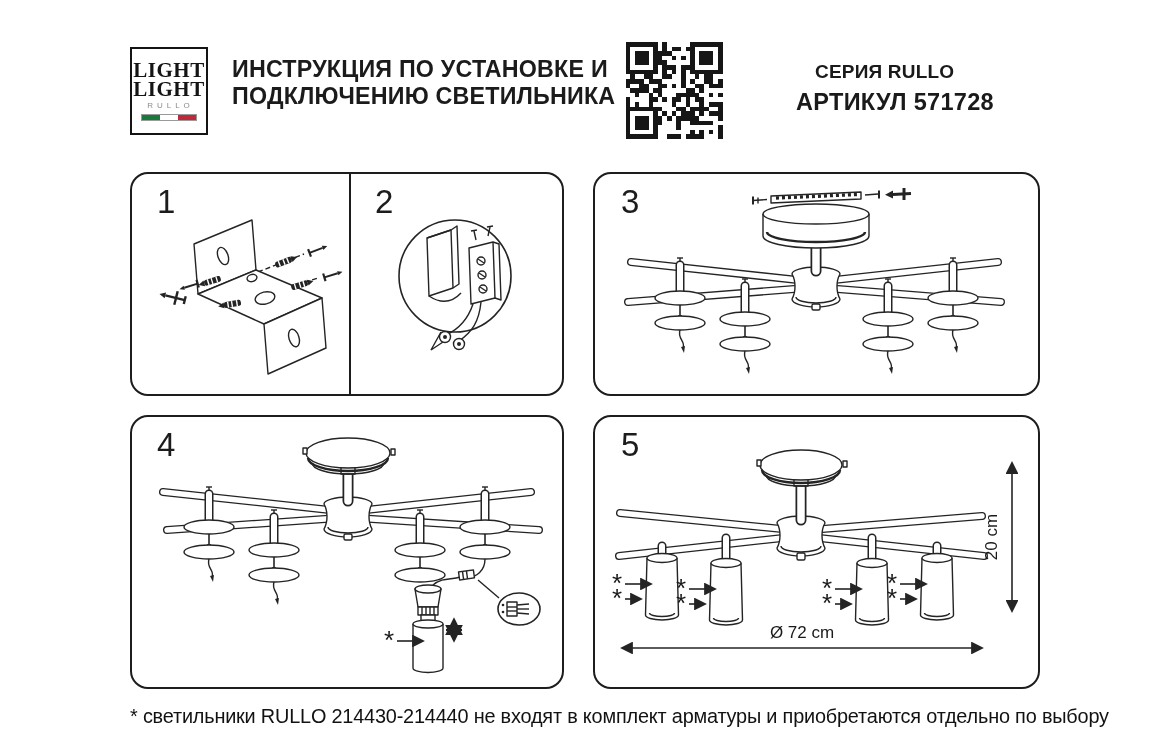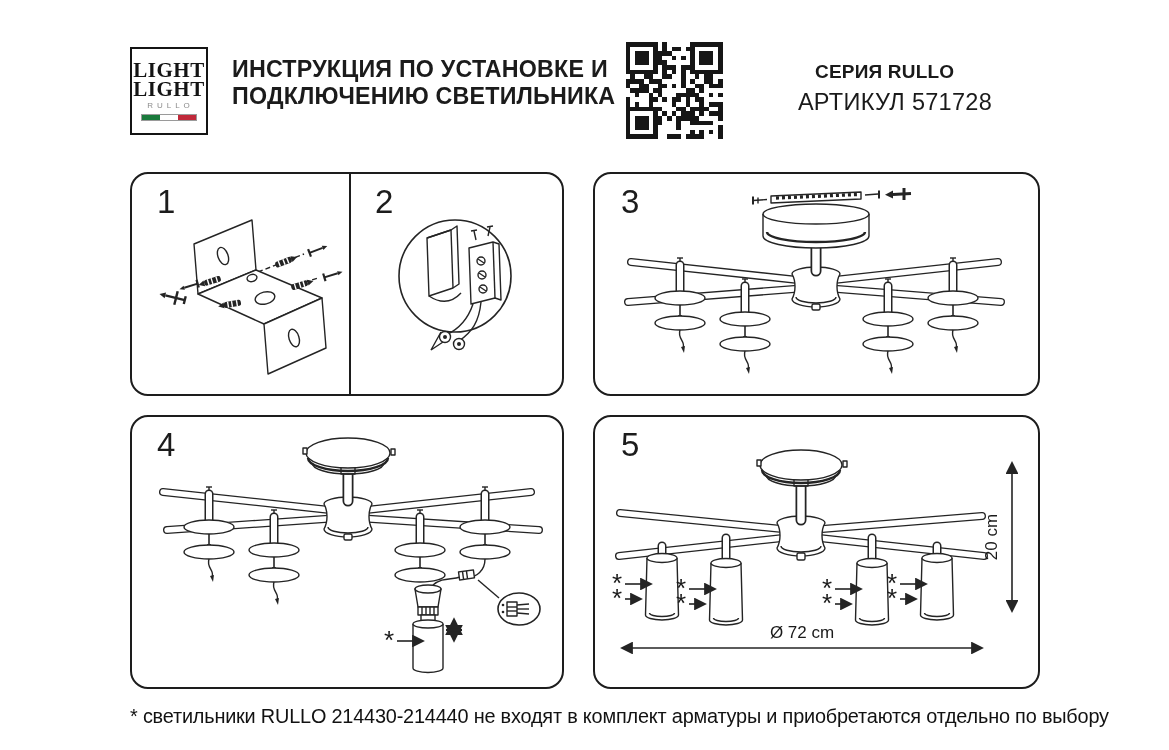--- a/index.html
+++ b/index.html
@@ -11,21 +11,21 @@
         display:flex;flex-direction:column;align-items:center;justify-content:center;text-align:center;}
   .logo-word{font-family:"Liberation Serif",serif;font-weight:700;font-size:21px;
              line-height:0.88;letter-spacing:0.5px;color:#141414;}
   .logo-group{font-size:8px;letter-spacing:4px;color:#8c8c8c;margin:3px 0 4px 3px;}
   .flag{width:54px;height:5px;display:flex;border:1px solid #9a9a9a;}
   .flag div{flex:1;}
   .title{left:232px;top:56px;font-size:23.5px;font-weight:700;line-height:27px;
          letter-spacing:0.2px;color:#1b1b1b;transform:scaleX(0.99);transform-origin:0 0;}
   .series{left:815px;top:61px;width:190px;text-align:left;font-weight:700;
           font-size:19px;letter-spacing:0.2px;}
-  .article{left:790px;top:89px;width:210px;text-align:center;font-weight:400;
+  .article{left:790px;top:89px;width:210px;text-align:center;font-weight:700;
            font-size:23.5px;letter-spacing:0.3px;}
   
   .panel{position:absolute;border:2px solid #1d1d1d;border-radius:18px;background:#fff;}
   .panel-12{left:130px;top:172px;width:430px;height:220px;}
   .panel-3{left:593px;top:172px;width:443px;height:220px;}
   .panel-4{left:130px;top:415px;width:430px;height:270px;}
   .panel-5{left:593px;top:415px;width:443px;height:270px;}
   .divider{position:absolute;left:217px;top:-1px;bottom:-1px;width:2px;background:#1d1d1d;}
   .pnum{position:absolute;font-size:33px;color:#1c1c1c;line-height:1;}
   .drawing{position:absolute;left:0;top:0;}

